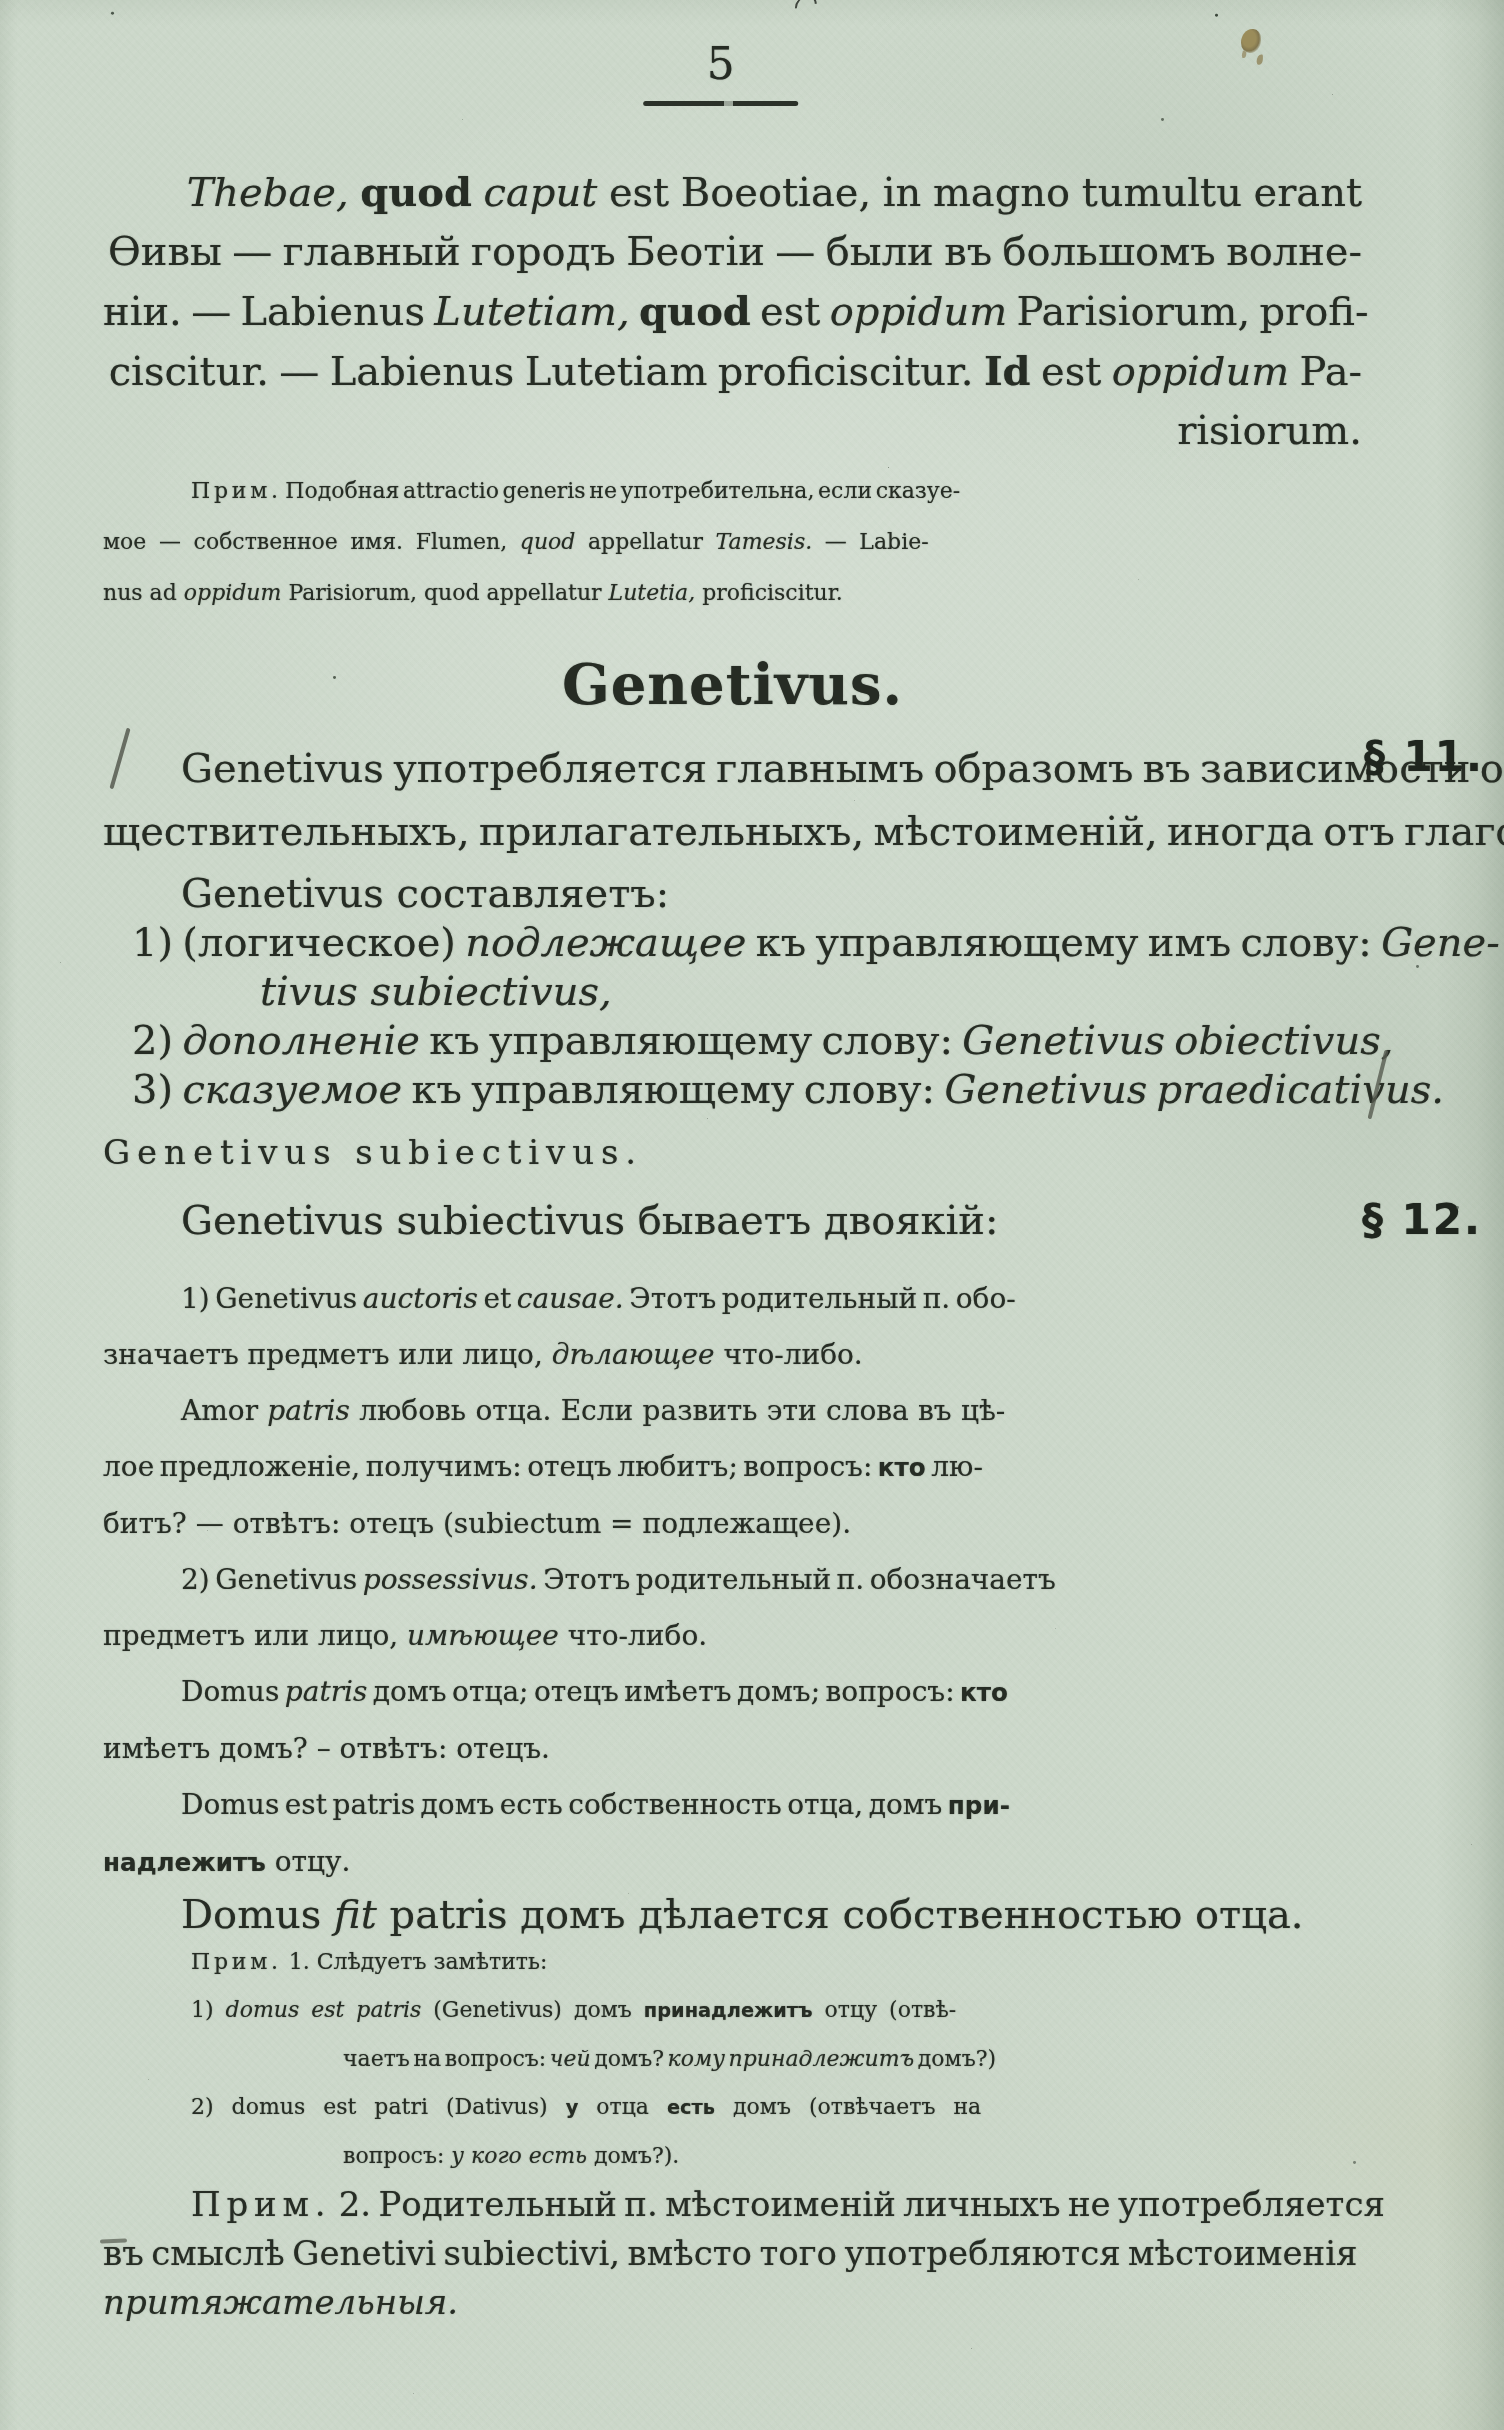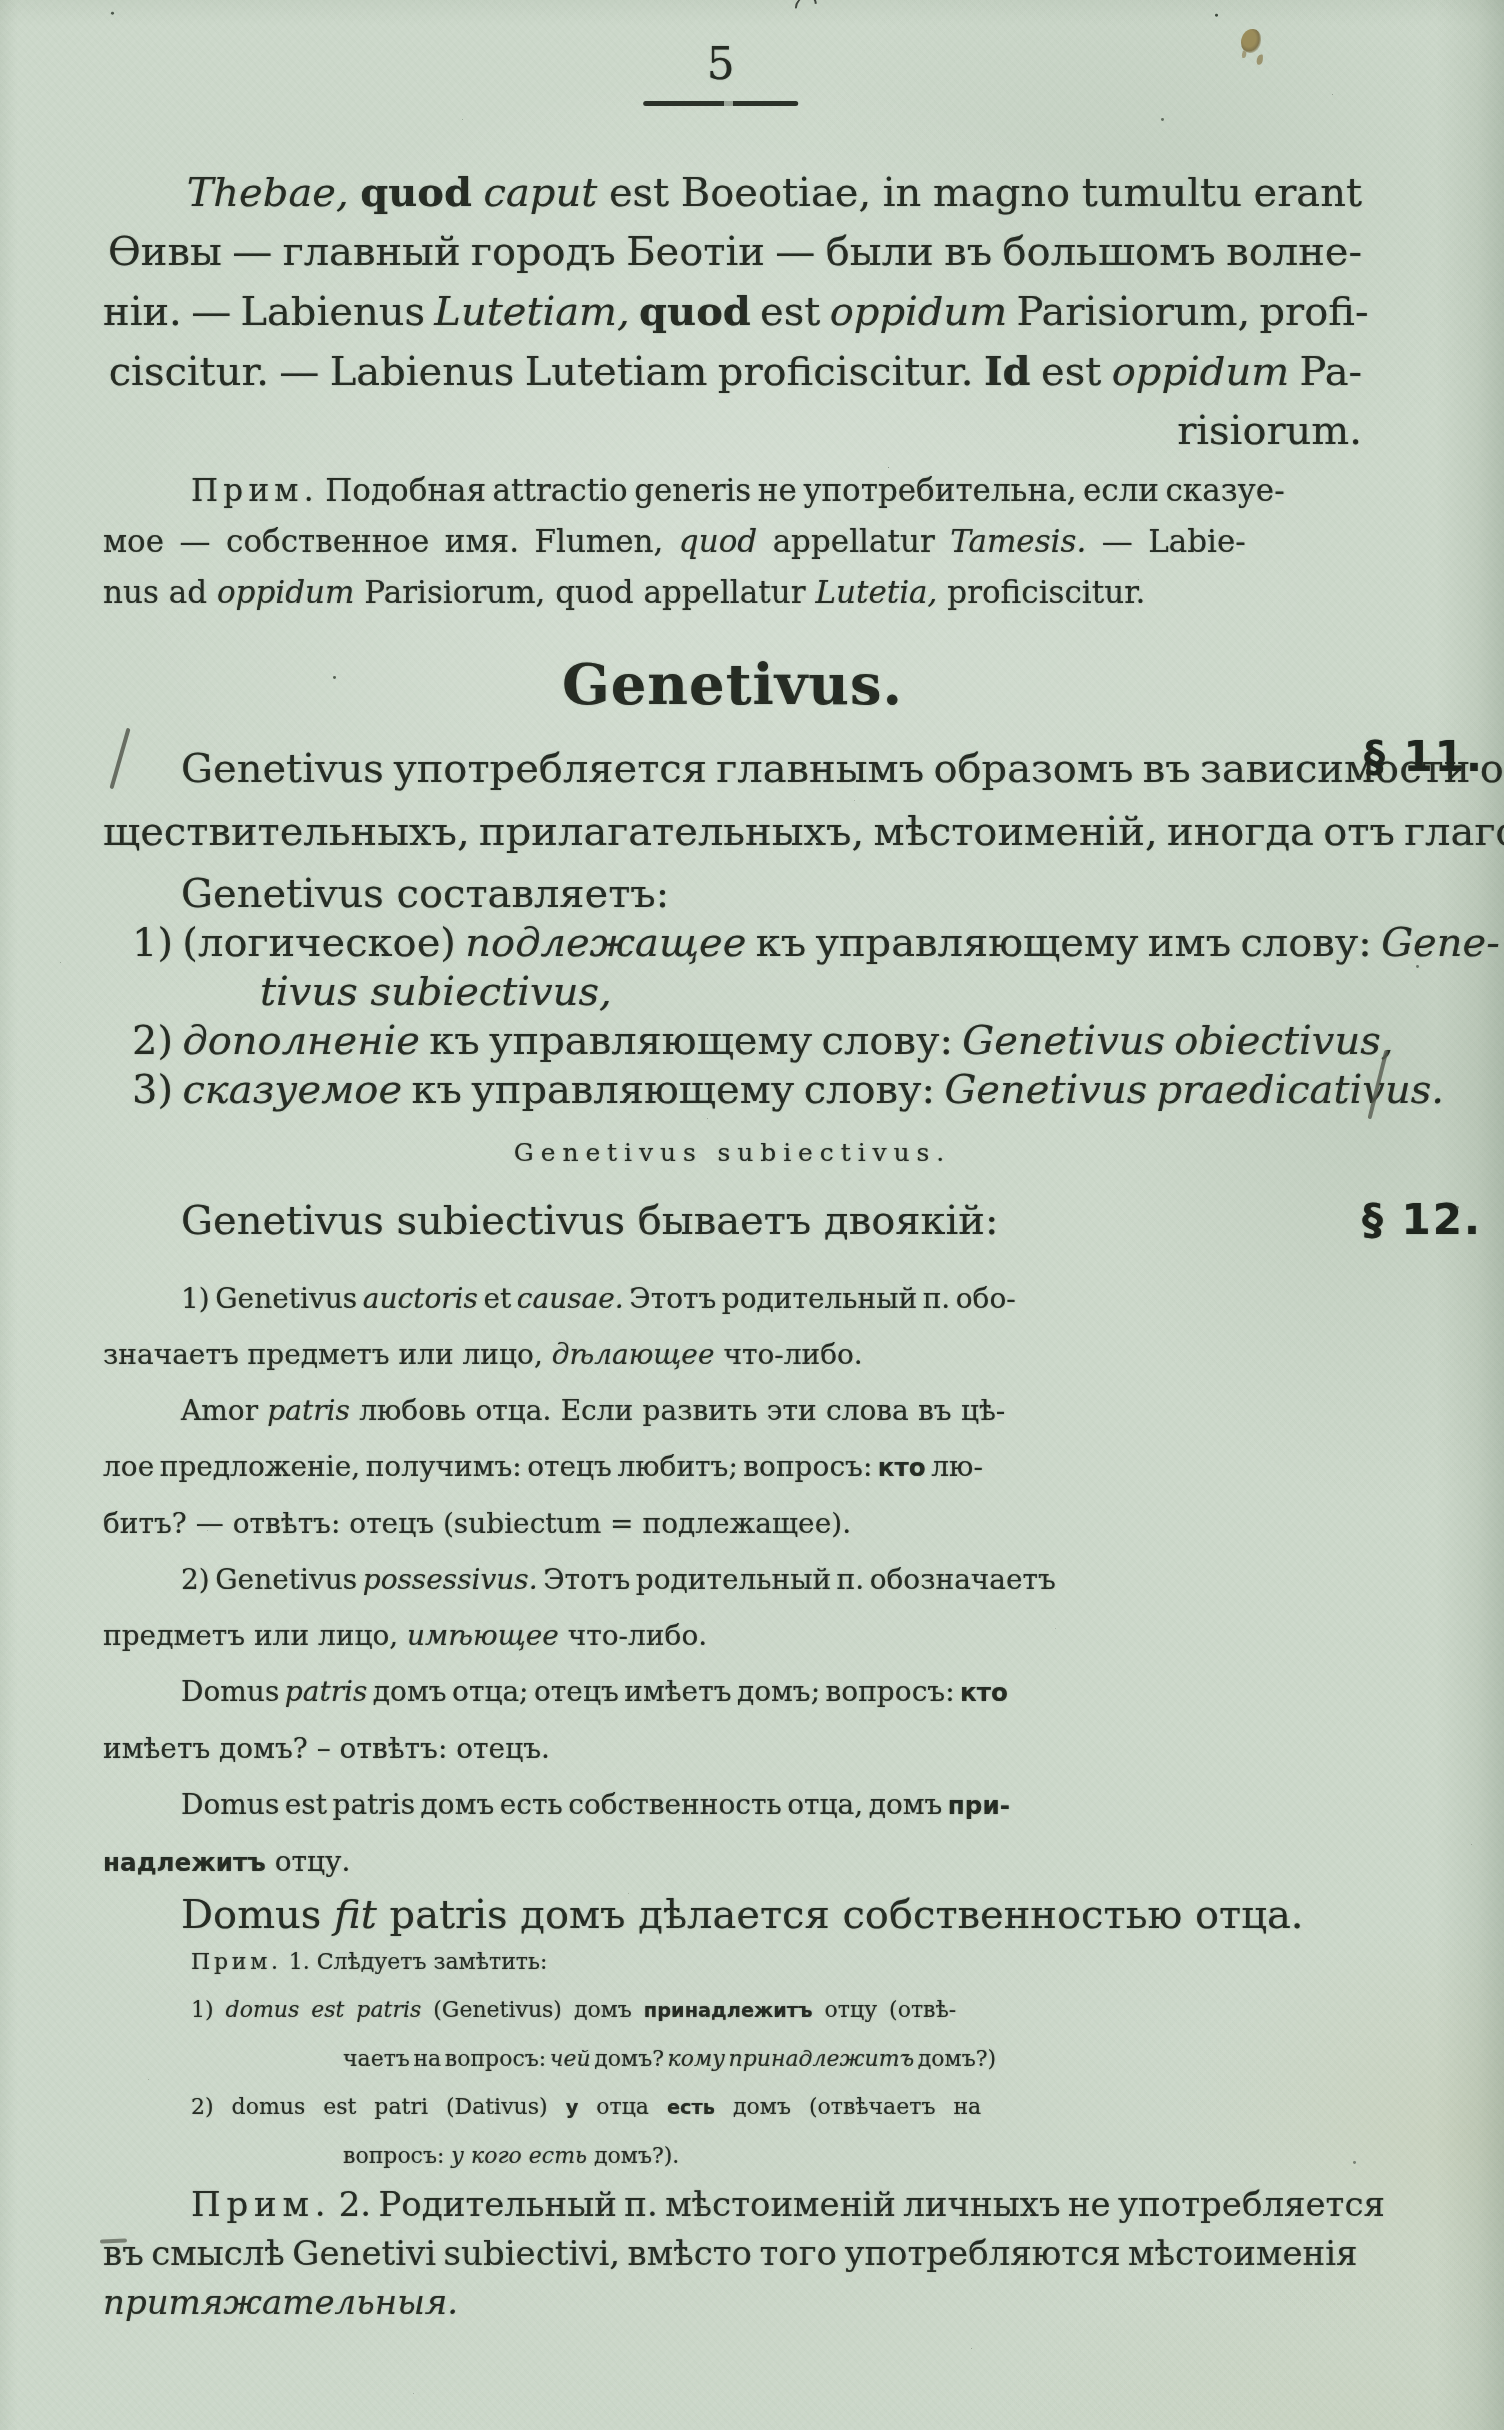--- a/index.html
+++ b/index.html
@@ -46,25 +46,25 @@
   .ml160{margin-left:157px;}
   .mln{margin-left:88px;}
   .mlc{margin-left:240px;}
   
   .b-main .ln{font-size:40px;line-height:59px;text-align:right;}
   .b-s11 .ln{font-size:40px;line-height:63px;}
   .b-tight .ln{font-size:40px;line-height:49px;}
   .b-list .ln{font-size:40px;line-height:49px;}
   .b-body .ln{font-size:28px;line-height:56px;}
   .b-fit .ln{font-size:40px;line-height:47px;}
-  .b-note52 .ln{font-size:31px;line-height:51px;}
+  .b-note52 .ln{font-size:22px;line-height:51px;}
   .b-note49 .ln{font-size:22px;line-height:48px;}
   .b-note50 .ln{font-size:34px;line-height:49px;}
   .b-head .ln{font-size:56px;line-height:71px;font-weight:bold;text-align:center;letter-spacing:1px;}
-  .b-sub .ln{font-size:25px;line-height:45px;text-align:center;letter-spacing:6.9px;}
+  .b-sub .ln{font-size:34px;line-height:45px;text-align:left;letter-spacing:6.9px;}
   .mt57{margin-top:56px}.mt32{margin-top:31px}.mt18{margin-top:17.6px}.mt6{margin-top:5.9px}
   .mt16{margin-top:15.7px}.mt22{margin-top:21.6px}.mt26{margin-top:25.5px}.mt5{margin-top:4.9px}
   .mr45{margin-right:44px}
   
   .s-r{}
   .s-i{font-style:italic;}
   .s-b{font-weight:bold;}
   .s-g{font-family:"DejaVu Sans",sans-serif;font-weight:bold;font-size:.88em;}
   .s-sp{letter-spacing:.17em;}
   

